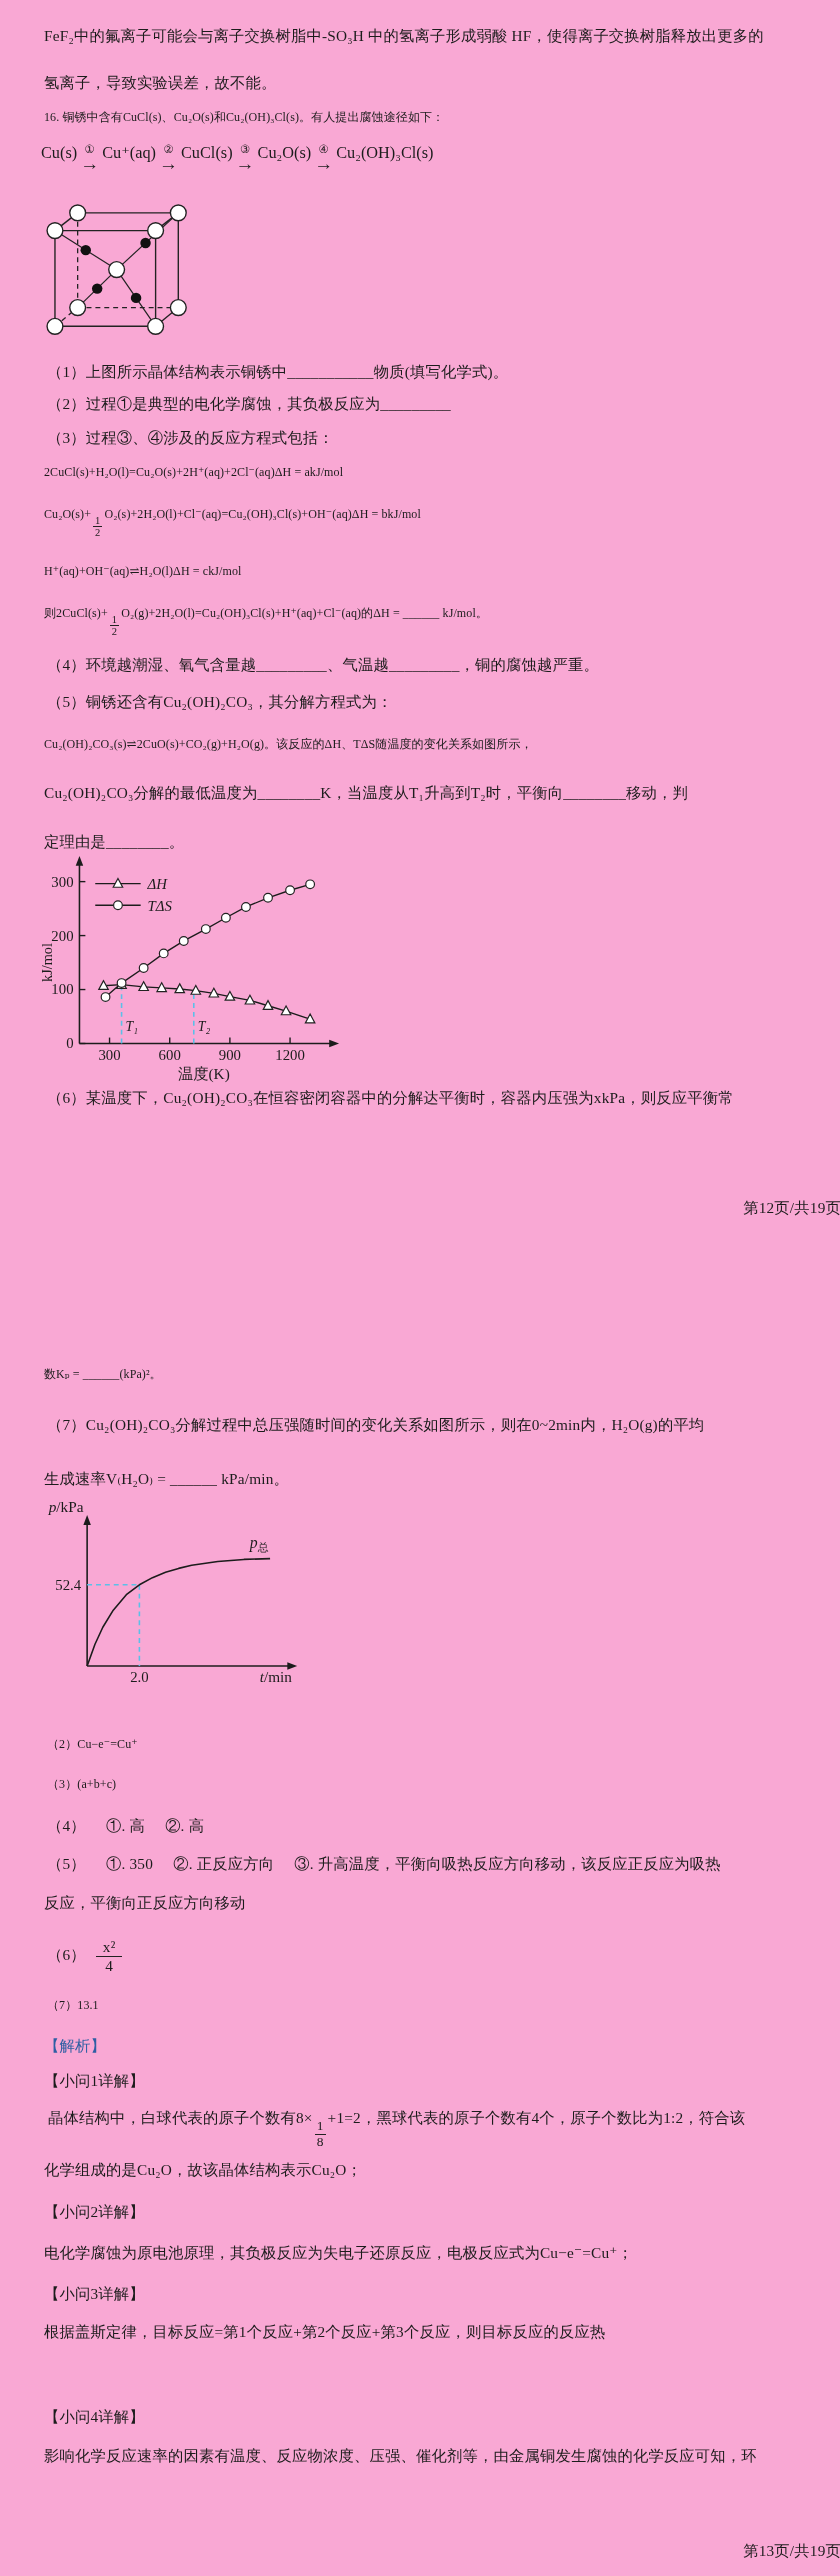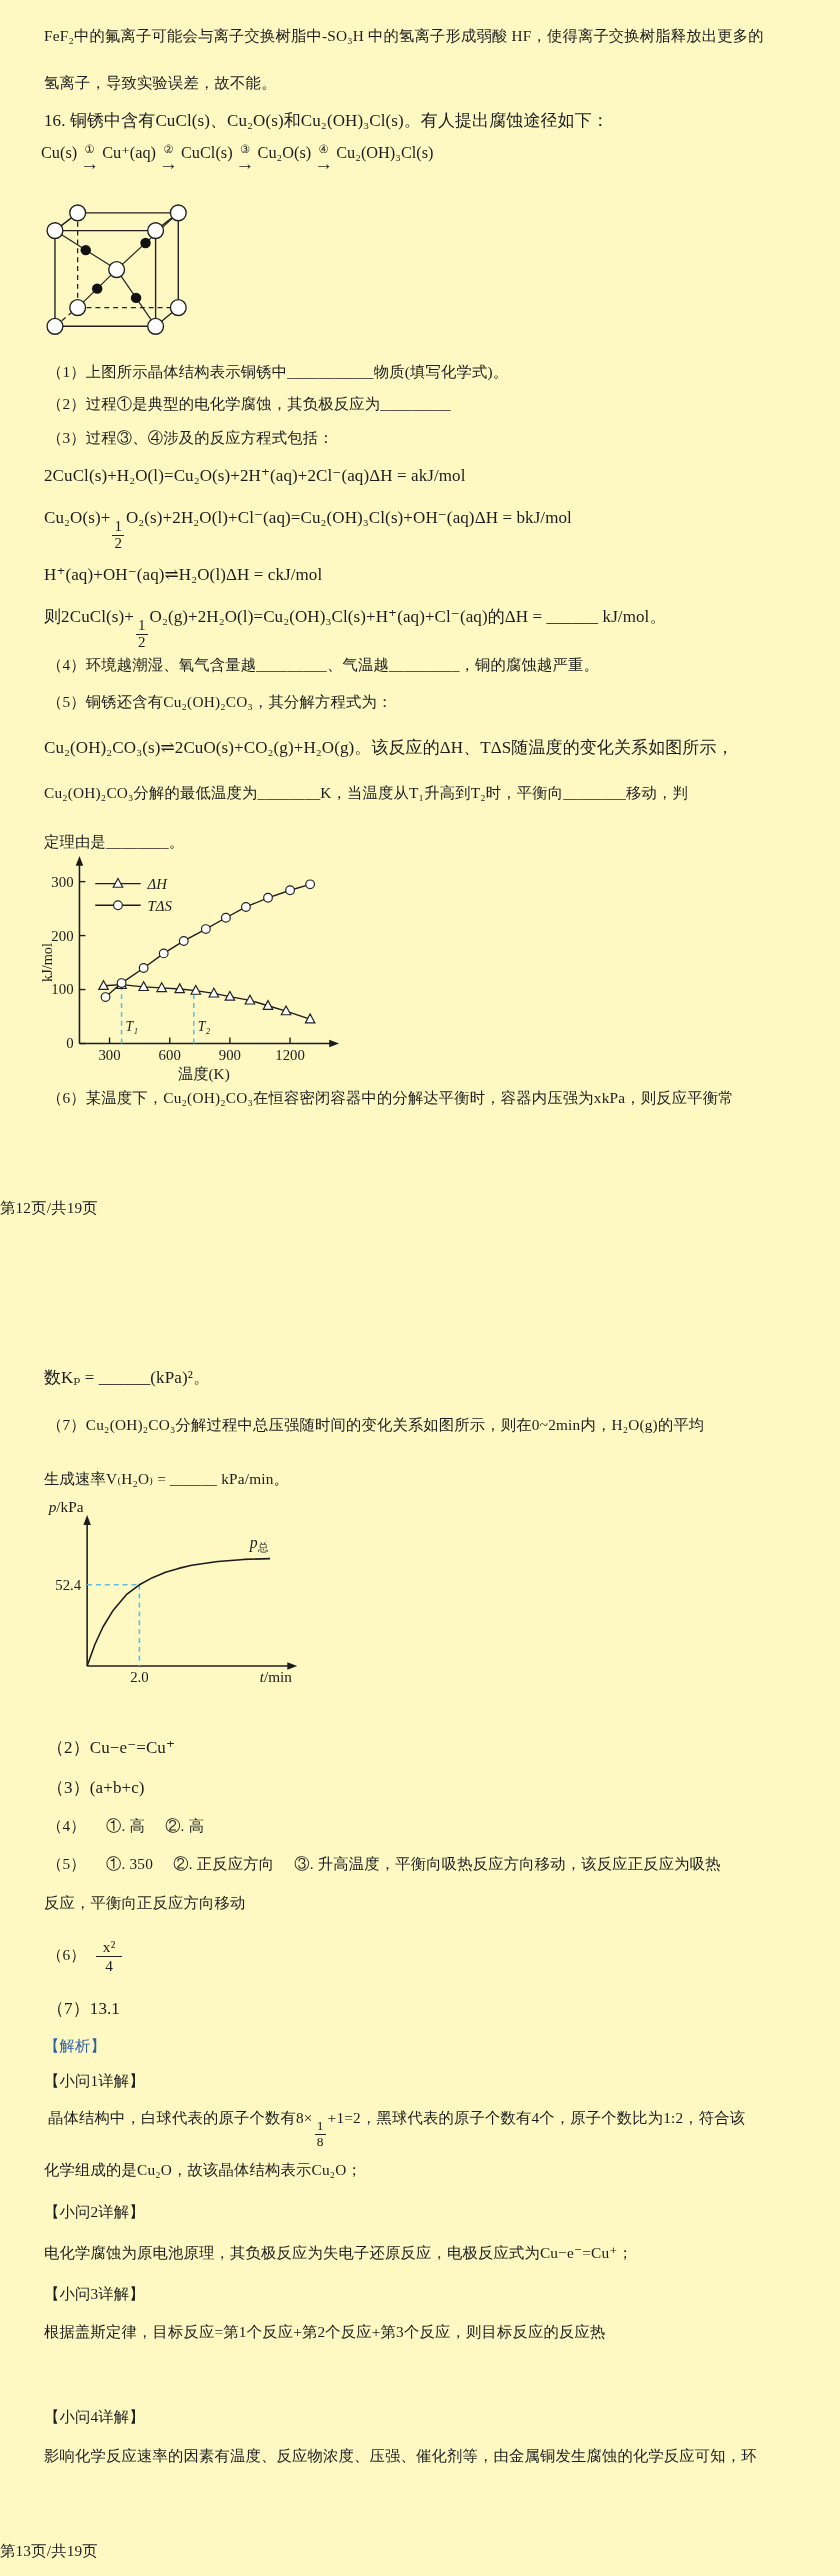--- a/index.html
+++ b/index.html
@@ -1,21 +1,21 @@
 <!DOCTYPE html>
 <html><head>
 <meta charset="utf-8">
 <style>
   html,body{margin:0;padding:0;background:#fff}
-  .page{position:relative;width:841px;height:2576px;background:#fef9c3;overflow:hidden;
+  .page{position:relative;width:841px;height:2576px;background:#f9a8d4;overflow:hidden;
         font-family:"Liberation Serif","DejaVu Serif",serif;color:#1c1c1c}
   .t{position:absolute;white-space:pre-wrap;font-size:15.3px;line-height:1.45;width:763px;letter-spacing:0.2px}
-  .eq{font-size:17px;letter-spacing:0.1px}
+  .eq{font-size:12px;letter-spacing:0.1px}
   .blue{color:#2e5fa3}
-  .center{text-align:left;left:0 !important;width:841px !important}
+  .center{text-align:right;left:0 !important;width:841px !important}
   .frac{display:inline-flex;flex-direction:column;align-items:center;vertical-align:-0.55em;
         line-height:1.05;font-size:.88em;margin:0 2px}
   .frac .fn{border-bottom:1.2px solid #222;padding:0 2px}
   .bigfrac{display:inline-flex;flex-direction:column;align-items:center;vertical-align:middle;
         line-height:1.2;font-size:15.3px;margin-left:10px}
   .bigfrac .fn{border-bottom:1.3px solid #222;padding:0 7px}
   .pathway{position:absolute;display:flex;align-items:flex-start;font-size:16.3px}
   .pathway .arrow{display:inline-flex;flex-direction:column;align-items:center;margin:0 3px}
   .pathway .arrow .lbl{font-size:11.4px;line-height:1.1}
   .pathway .arrow .ar{line-height:.8;font-size:19px}

